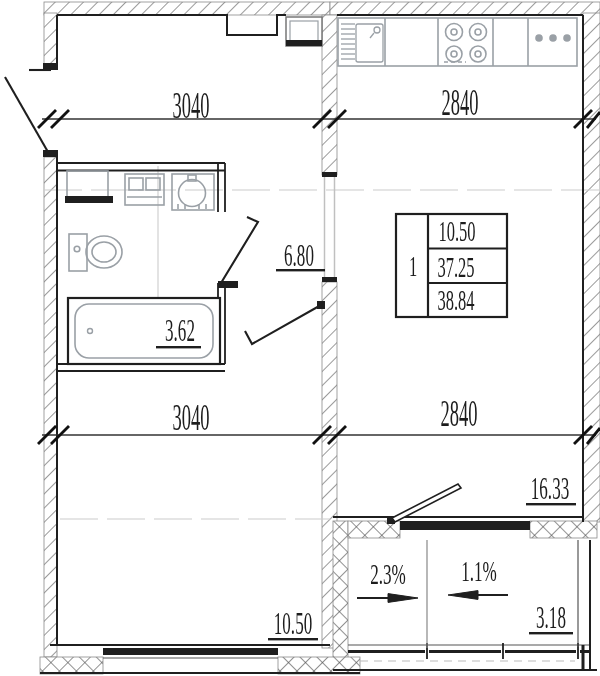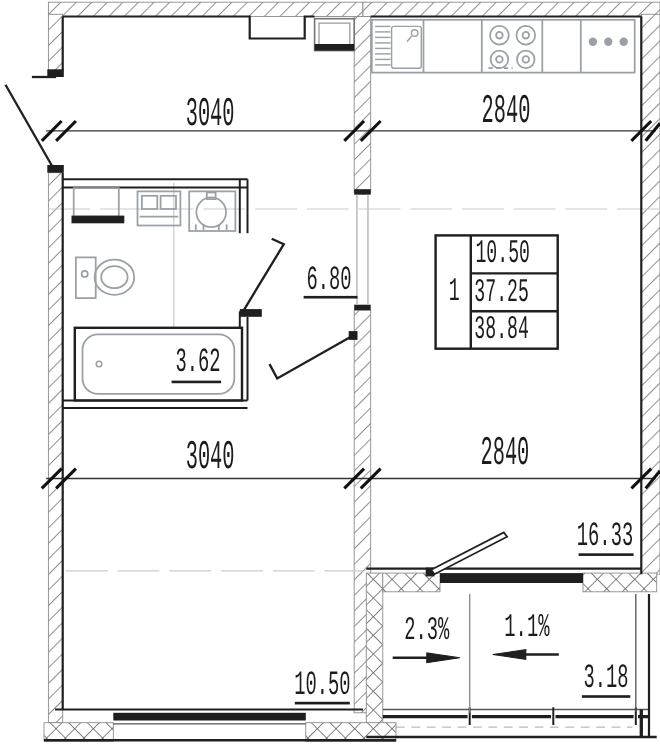--- a/index.html
+++ b/index.html
@@ -1,17 +1,17 @@
 <!DOCTYPE html>
 <html><head>
 <meta charset="utf-8">
 <style>
   html,body{margin:0;padding:0;background:#fff;}
   #stage{position:relative;width:600px;height:676px;background:#ffffff;overflow:hidden;
-         font-family:Liberation Mono, monospace;}
+         font-family:Liberation Serif, serif;}
   #stage svg{position:absolute;left:0;top:0;}
   .lbl{position:absolute;line-height:1;color:#1c1c1c;white-space:nowrap;
        transform:translate(-50%,-50%) scaleX(0.55);}
   .dim{font-size:37px;transform:translate(-50%,-50%) scaleX(0.5);}
   .area{font-size:31px;}
   .pct{font-size:30px;transform:translate(-50%,-50%) scaleX(0.57);}
   .tbl{font-size:30px;}
   .bgw{background:#fff;padding:0 3px;}
 </style>
 </head>

